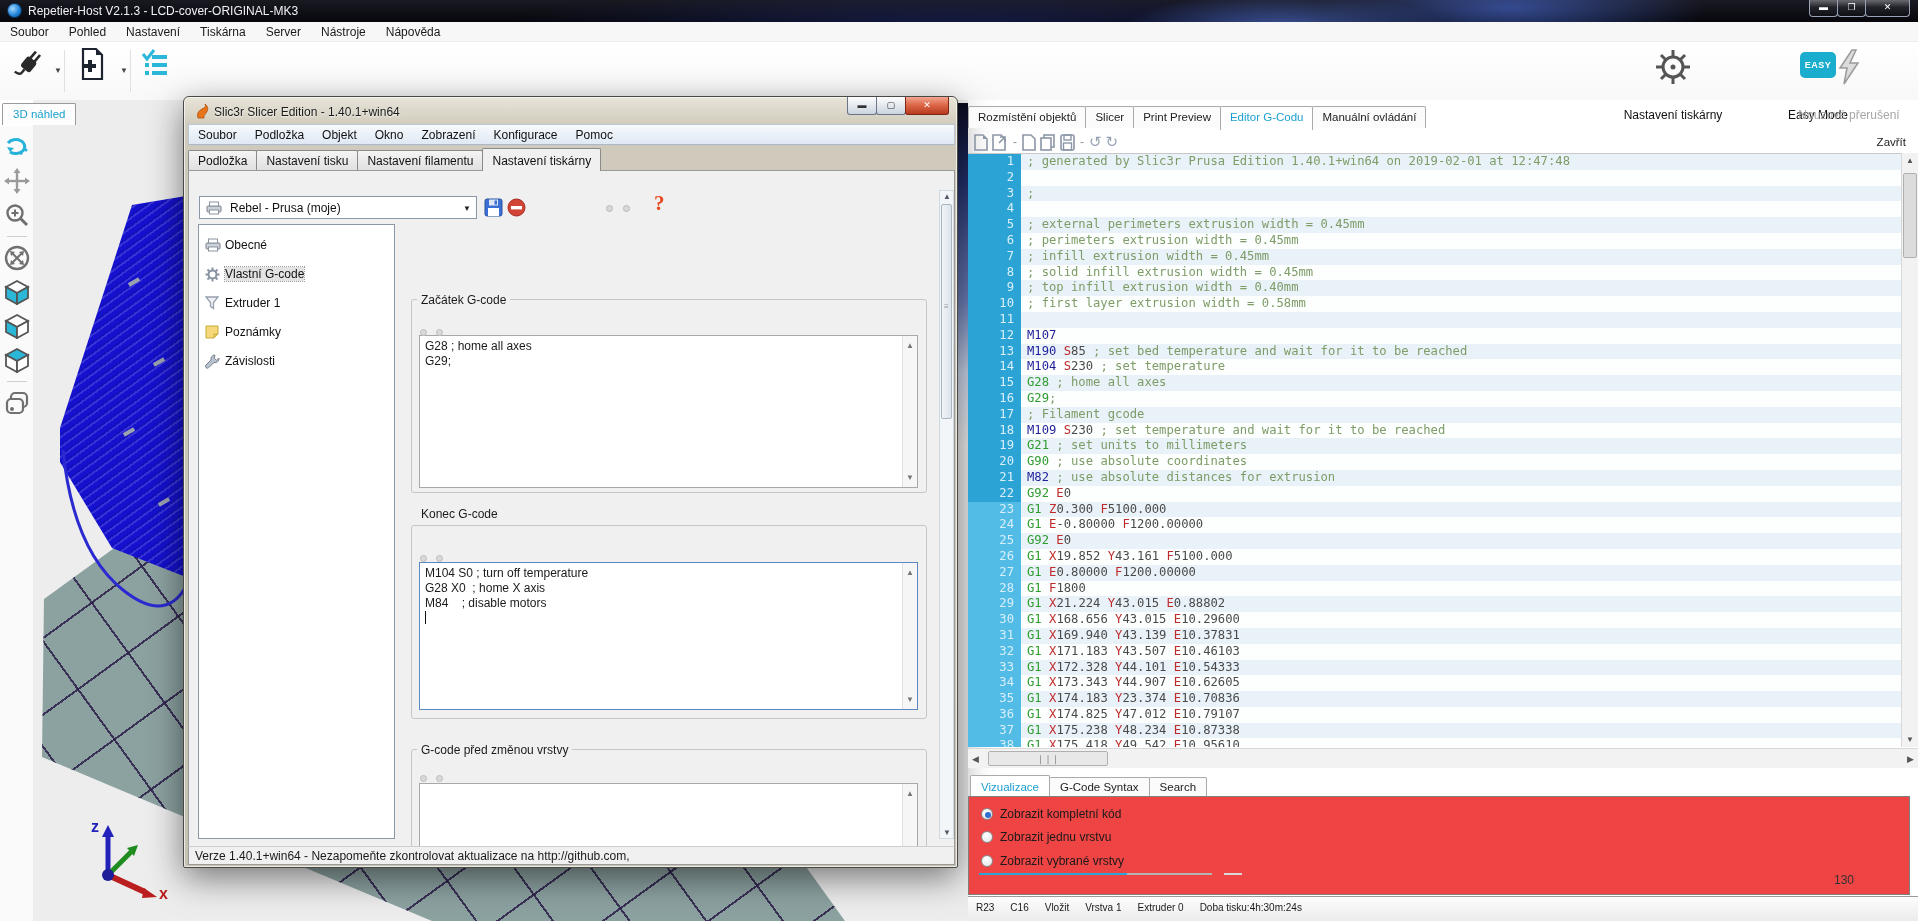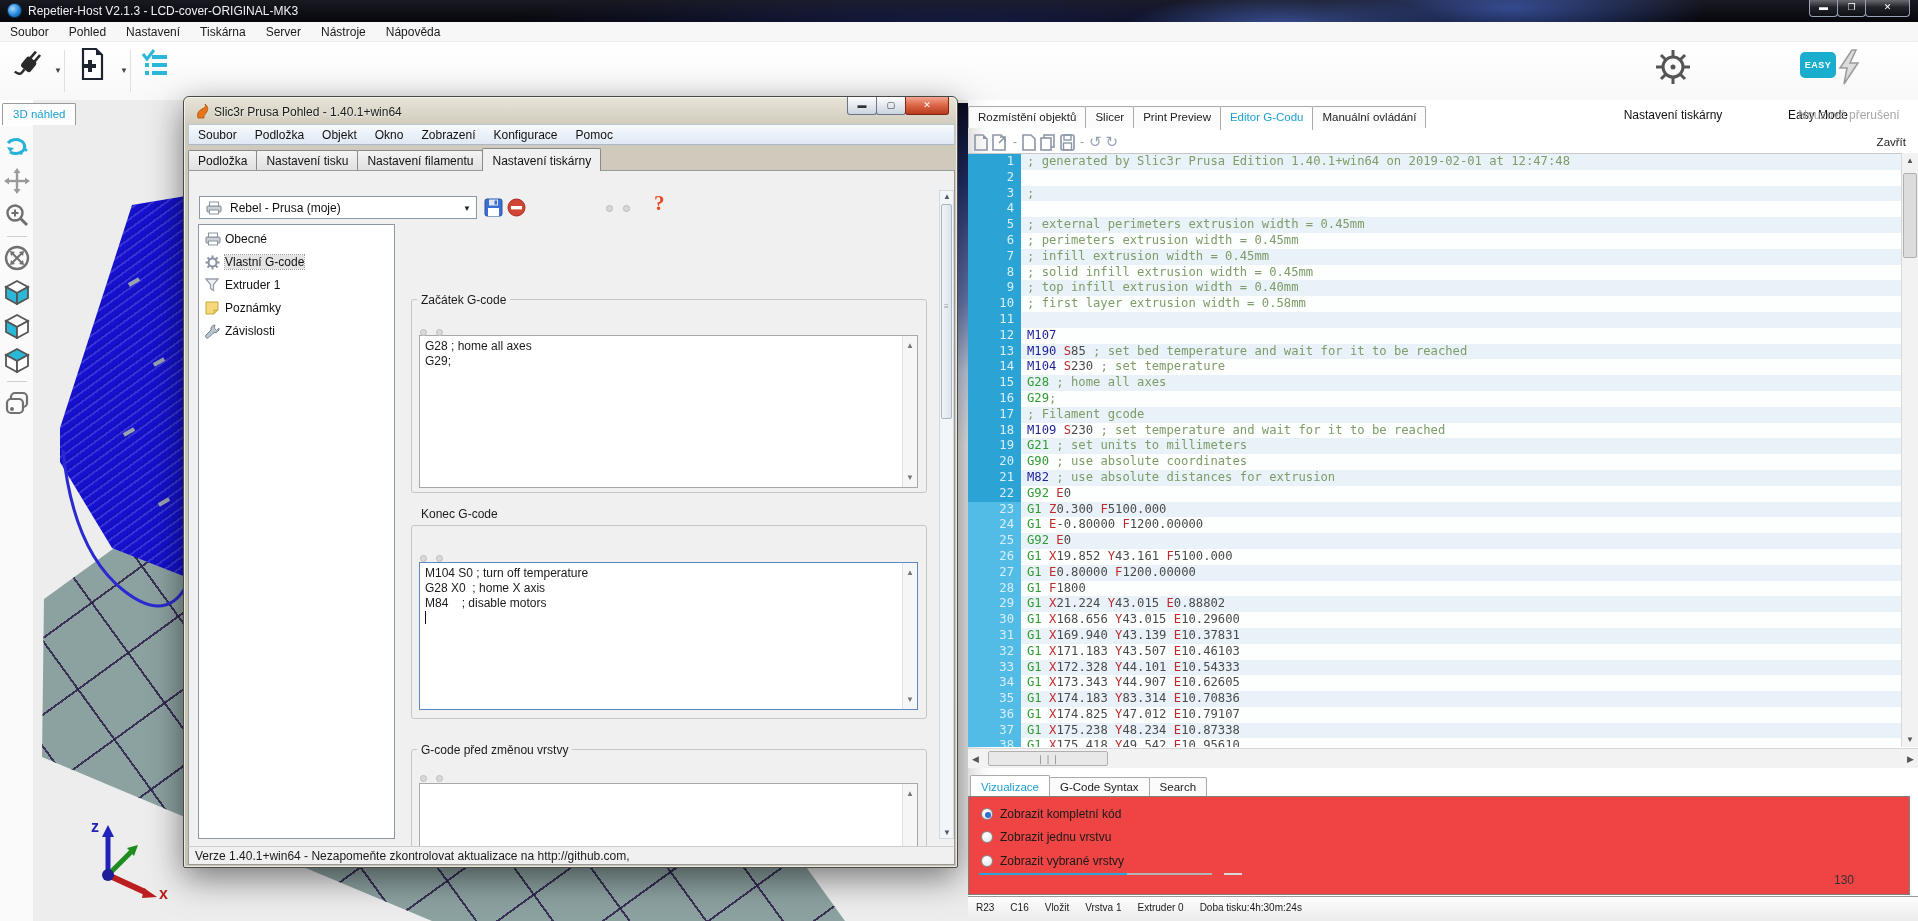--- a/index.html
+++ b/index.html
@@ -91,21 +91,21 @@
 
 #preset-combo { position:absolute; left:10px; top:25px; width:278px; height:23px; background:#fff; border:1px solid #8a99a8; font-size:12px; color:#111;}
 #preset-combo .ptext { position:absolute; left:30px; top:4px; }
 #preset-combo .parrow { position:absolute; right:5px; top:7px; font-size:8px; color:#222;}
 #combo-printer-icon { position:absolute; left:6px; top:4px; }
 #btn-save-preset { position:absolute; left:295px; top:27px; }
 #btn-del-preset { position:absolute; left:318px; top:27px; }
 .mini-dot { position:absolute; top:34px; width:7px; height:7px; border-radius:50%; background:#d8d8d8; border:1px solid #b8b8b8;}
 #dlg-help { position:absolute; left:465px; top:20px; font-size:21px; font-weight:bold; color:#e8491f; font-family:"Liberation Serif",serif;}
 #tree { position:absolute; left:9px; top:53px; width:197px; height:615px; background:#fff; border:1px solid #8a99a8; }
-.tree-item { position:relative; height:18px; font-size:12px; color:#111; padding:2px 0 0 26px; margin-top:5px; white-space:nowrap;}
+.tree-item { position:relative; height:18px; font-size:12px; color:#111; padding:2px 0 0 26px; margin-top:11px; white-space:nowrap;}
 .tree-item.selected .tlabel { background:#e3e3e3; outline:1px dotted #9a9a9a; }
 .tree-item svg { position:absolute; left:6px; top:2px; }
 .group { position:absolute; left:222px; width:516px; border:1px solid #c6c6c6; border-radius:3px; }
 .group-label { position:absolute; left:228px; font-size:12px; color:#1a1a1a; background:#f0f0f0; padding:0 4px; z-index:2;}
 .gdots { position:absolute; z-index:2; }
 .gdots span { display:inline-block; width:7px; height:7px; border-radius:50%; background:#d9d9d9; border:1px solid #bdbdbd; margin-right:9px;}
 .gc-textarea { position:absolute; left:7px; width:499px; background:#fff; border:1px solid #a8a8a8; font-size:12px; color:#1a1a1a; line-height:15px; padding:3px 0 0 5px; white-space:pre; overflow:hidden;}
 .gc-textarea.focused { border:1px solid #5a8ac0; }
 .ta-scroll { position:absolute; right:0; top:0; bottom:0; width:15px; border-left:1px solid #e0e0e0; background:#f6f6f6;}
 .ta-scroll .up { position:absolute; top:2px; left:3px; font-size:8px; color:#777;}
@@ -335,21 +335,21 @@
       <circle cx="25" cy="75" r="6" fill="#1e1e99"></circle>
       <text x="8" y="32" font-size="16" font-weight="bold" fill="#2222bb">z</text>
       <text x="76" y="99" font-size="16" font-weight="bold" fill="#bb1e1e">x</text>
     </svg>
   </div>
 
   <div id="slic3r">
     <svg id="dlg-icon" width="15" height="15" viewBox="0 0 15 15">
       <path d="M3 14 Q1 8 7 5 Q12 3 10 0 Q15 4 11 9 Q8 12 9 14 Z" fill="#e8751a" stroke="#b34d08" stroke-width="0.8"></path>
     </svg>
-    <span id="dlg-title">Slic3r Prusa Pohled - 1.40.1+win64</span>
+    <span id="dlg-title">Slic3r Slicer Edition - 1.40.1+win64</span>
     <div id="dlg-buttons">
       <div class="dlg-btn">▬</div>
       <div class="dlg-btn">▢</div>
       <div class="dlg-btn close">✕</div>
     </div>
     <div id="dlg-menubar"><span class="menu-item">Soubor</span><span class="menu-item">Podložka</span><span class="menu-item">Objekt</span><span class="menu-item">Okno</span><span class="menu-item">Zobrazení</span><span class="menu-item">Konfigurace</span><span class="menu-item">Pomoc</span></div>
     <div id="dlg-tabrow"><span class="dtab">Podložka</span><span class="dtab">Nastavení tisku</span><span class="dtab">Nastavení filamentu</span><span class="dtab active">Nastavení tiskárny</span></div>
     <div id="dlg-client">
       <div id="preset-combo">
         <svg id="combo-printer-icon" width="16" height="14" viewBox="0 0 16 14">
@@ -491,21 +491,21 @@
         <div class="erow lt"><span class="ln">25</span><span class="code"><span class="tok-g">G92</span><span> </span><span><span class="tok-p">E</span><span class="tok-n">0</span></span></span></div>
         <div class="erow lt"><span class="ln">26</span><span class="code"><span class="tok-g">G1</span><span> </span><span><span class="tok-p">X</span><span class="tok-n">19.852</span></span><span> </span><span><span class="tok-p">Y</span><span class="tok-n">43.161</span></span><span> </span><span><span class="tok-p">F</span><span class="tok-n">5100.000</span></span></span></div>
         <div class="erow lt"><span class="ln">27</span><span class="code"><span class="tok-g">G1</span><span> </span><span><span class="tok-p">E</span><span class="tok-n">0.80000</span></span><span> </span><span><span class="tok-p">F</span><span class="tok-n">1200.00000</span></span></span></div>
         <div class="erow lt"><span class="ln">28</span><span class="code"><span class="tok-g">G1</span><span> </span><span><span class="tok-p">F</span><span class="tok-n">1800</span></span></span></div>
         <div class="erow lt"><span class="ln">29</span><span class="code"><span class="tok-g">G1</span><span> </span><span><span class="tok-p">X</span><span class="tok-n">21.224</span></span><span> </span><span><span class="tok-p">Y</span><span class="tok-n">43.015</span></span><span> </span><span><span class="tok-p">E</span><span class="tok-n">0.88802</span></span></span></div>
         <div class="erow lt"><span class="ln">30</span><span class="code"><span class="tok-g">G1</span><span> </span><span><span class="tok-p">X</span><span class="tok-n">168.656</span></span><span> </span><span><span class="tok-p">Y</span><span class="tok-n">43.015</span></span><span> </span><span><span class="tok-p">E</span><span class="tok-n">10.29600</span></span></span></div>
         <div class="erow lt"><span class="ln">31</span><span class="code"><span class="tok-g">G1</span><span> </span><span><span class="tok-p">X</span><span class="tok-n">169.940</span></span><span> </span><span><span class="tok-p">Y</span><span class="tok-n">43.139</span></span><span> </span><span><span class="tok-p">E</span><span class="tok-n">10.37831</span></span></span></div>
         <div class="erow lt"><span class="ln">32</span><span class="code"><span class="tok-g">G1</span><span> </span><span><span class="tok-p">X</span><span class="tok-n">171.183</span></span><span> </span><span><span class="tok-p">Y</span><span class="tok-n">43.507</span></span><span> </span><span><span class="tok-p">E</span><span class="tok-n">10.46103</span></span></span></div>
         <div class="erow lt"><span class="ln">33</span><span class="code"><span class="tok-g">G1</span><span> </span><span><span class="tok-p">X</span><span class="tok-n">172.328</span></span><span> </span><span><span class="tok-p">Y</span><span class="tok-n">44.101</span></span><span> </span><span><span class="tok-p">E</span><span class="tok-n">10.54333</span></span></span></div>
         <div class="erow lt"><span class="ln">34</span><span class="code"><span class="tok-g">G1</span><span> </span><span><span class="tok-p">X</span><span class="tok-n">173.343</span></span><span> </span><span><span class="tok-p">Y</span><span class="tok-n">44.907</span></span><span> </span><span><span class="tok-p">E</span><span class="tok-n">10.62605</span></span></span></div>
-        <div class="erow lt"><span class="ln">35</span><span class="code"><span class="tok-g">G1</span><span> </span><span><span class="tok-p">X</span><span class="tok-n">174.183</span></span><span> </span><span><span class="tok-p">Y</span><span class="tok-n">83.314</span></span><span> </span><span><span class="tok-p">E</span><span class="tok-n">10.70836</span></span></span></div>
+        <div class="erow lt"><span class="ln">35</span><span class="code"><span class="tok-g">G1</span><span> </span><span><span class="tok-p">X</span><span class="tok-n">174.183</span></span><span> </span><span><span class="tok-p">Y</span><span class="tok-n">23.374</span></span><span> </span><span><span class="tok-p">E</span><span class="tok-n">10.70836</span></span></span></div>
         <div class="erow lt"><span class="ln">36</span><span class="code"><span class="tok-g">G1</span><span> </span><span><span class="tok-p">X</span><span class="tok-n">174.825</span></span><span> </span><span><span class="tok-p">Y</span><span class="tok-n">47.012</span></span><span> </span><span><span class="tok-p">E</span><span class="tok-n">10.79107</span></span></span></div>
         <div class="erow lt"><span class="ln">37</span><span class="code"><span class="tok-g">G1</span><span> </span><span><span class="tok-p">X</span><span class="tok-n">175.238</span></span><span> </span><span><span class="tok-p">Y</span><span class="tok-n">48.234</span></span><span> </span><span><span class="tok-p">E</span><span class="tok-n">10.87338</span></span></span></div>
         <div class="erow lt"><span class="ln">38</span><span class="code"><span class="tok-g">G1</span><span> </span><span><span class="tok-p">X</span><span class="tok-n">175.418</span></span><span> </span><span><span class="tok-p">Y</span><span class="tok-n">49.542</span></span><span> </span><span><span class="tok-p">E</span><span class="tok-n">10.95610</span></span></span></div>
       </div>
     <div id="vscroll">
       <span class="up">▲</span>
         <span class="dn">▼</span>
         <div class="thumb"></div>
     </div>
     <div id="hscroll">

